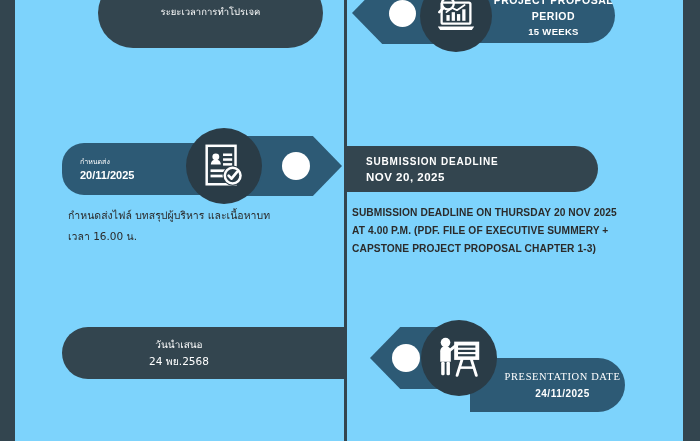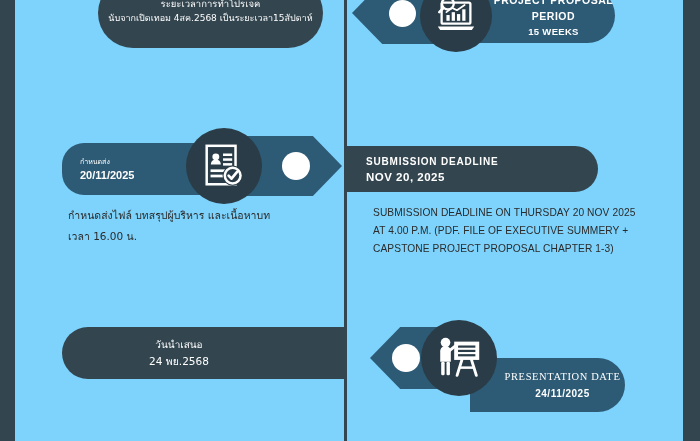--- a/index.html
+++ b/index.html
@@ -169,25 +169,25 @@
     height: 46px;
     border-radius: 0 23px 23px 0;
     padding-left: 22px;
     align-items: flex-start;
   }
   #submission-pill .t1 { font-size: 10px; font-weight: 700; line-height: 15px; letter-spacing: 0.8px; }
   #submission-pill .t2 { font-size: 11.5px; font-weight: 700; line-height: 16px; letter-spacing: 0.5px; }
 
   #submission-desc {
     position: absolute;
-    left: 373px;
+    left: 352px;
     top: 204px;
     width: 300px;
     font-size: 10.2px;
-    font-weight: 400;
+    font-weight: 700;
     line-height: 18px;
     color: #2b2b2b;
     letter-spacing: 0.1px;
   }
 
   
   #present-pill-th {
     left: 62px;
     top: 327px;
     width: 282px;
@@ -243,21 +243,20 @@
 <body>
 
 <div id="page">
 
   <div class="edge-bar edge-left"></div>
   <div class="edge-bar edge-right"></div>
   <div class="center-divider"></div>
 
   <div class="pill pill-navy" id="top-period-pill">
     <div class="thai l1">ระยะเวลาการทำโปรเจค</div>
-    <div class="thai l2">นับจากเปิดเทอม 4สค.2568 เป็นระยะเวลา15สัปดาห์</div>
   </div>
 
   <div id="proposal-arrow"></div>
   <div id="proposal-arrow-dot"></div>
 
   <div class="pill pill-blue" id="proposal-label-pill">
     <div class="en-caps t1">PROJECT PROPOSAL PERIOD</div>
     <div class="en-caps t2">15 WEEKS</div>
   </div>
 

